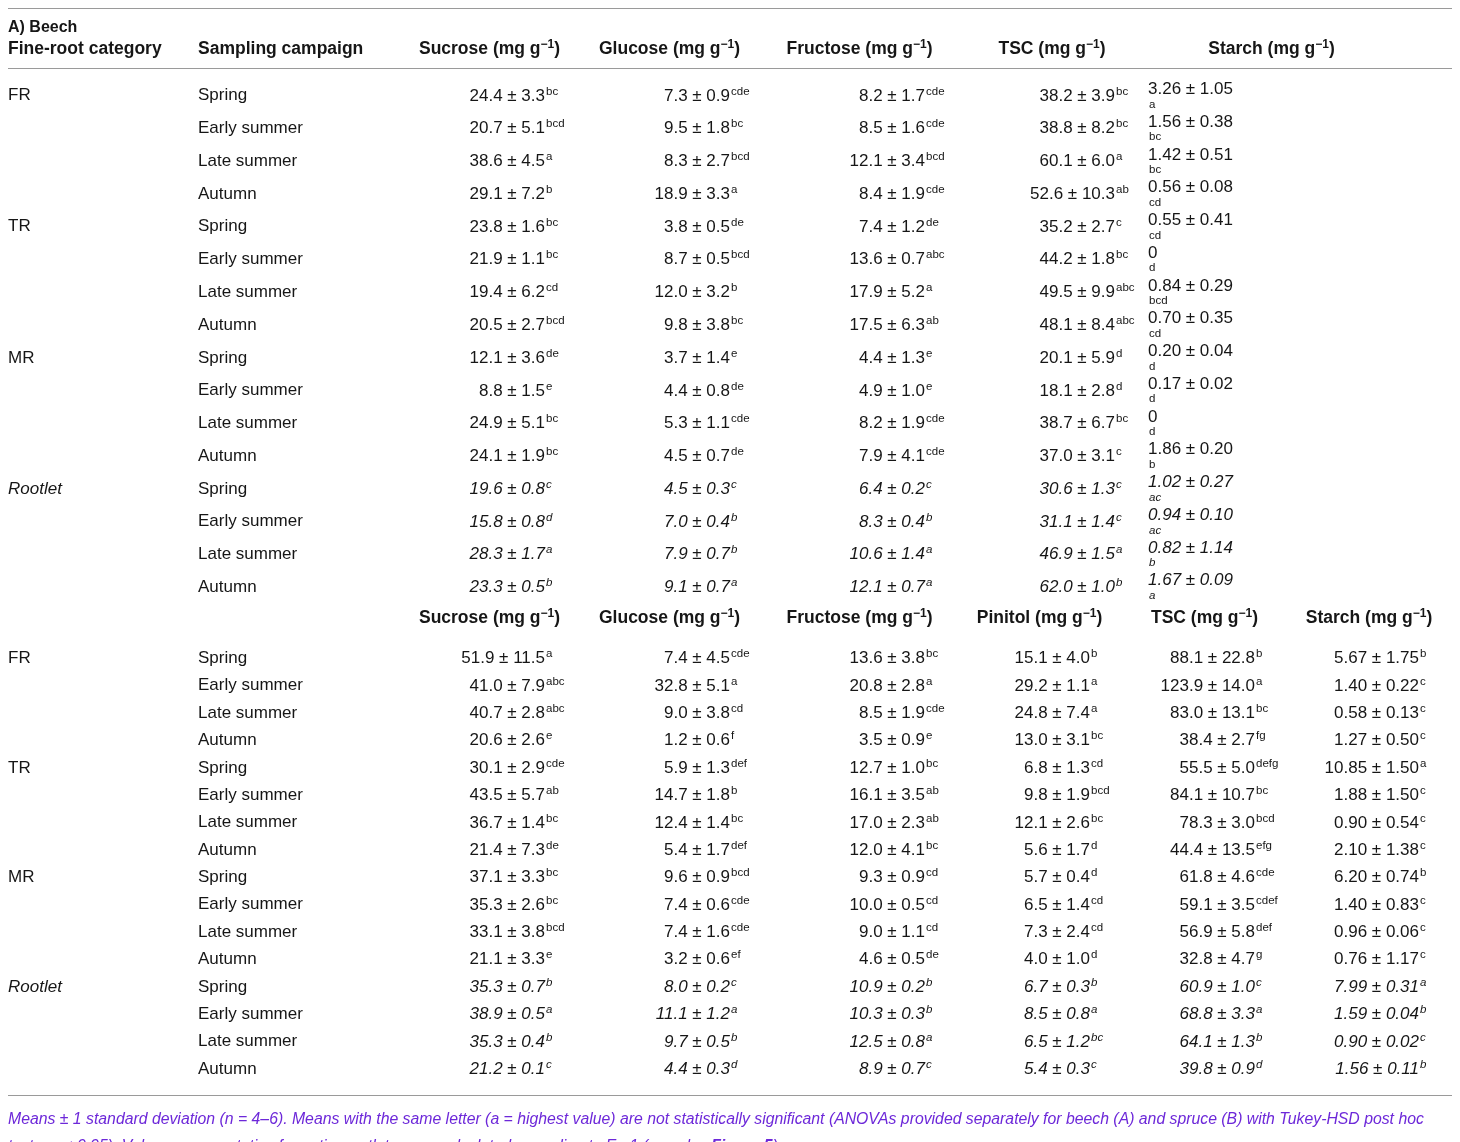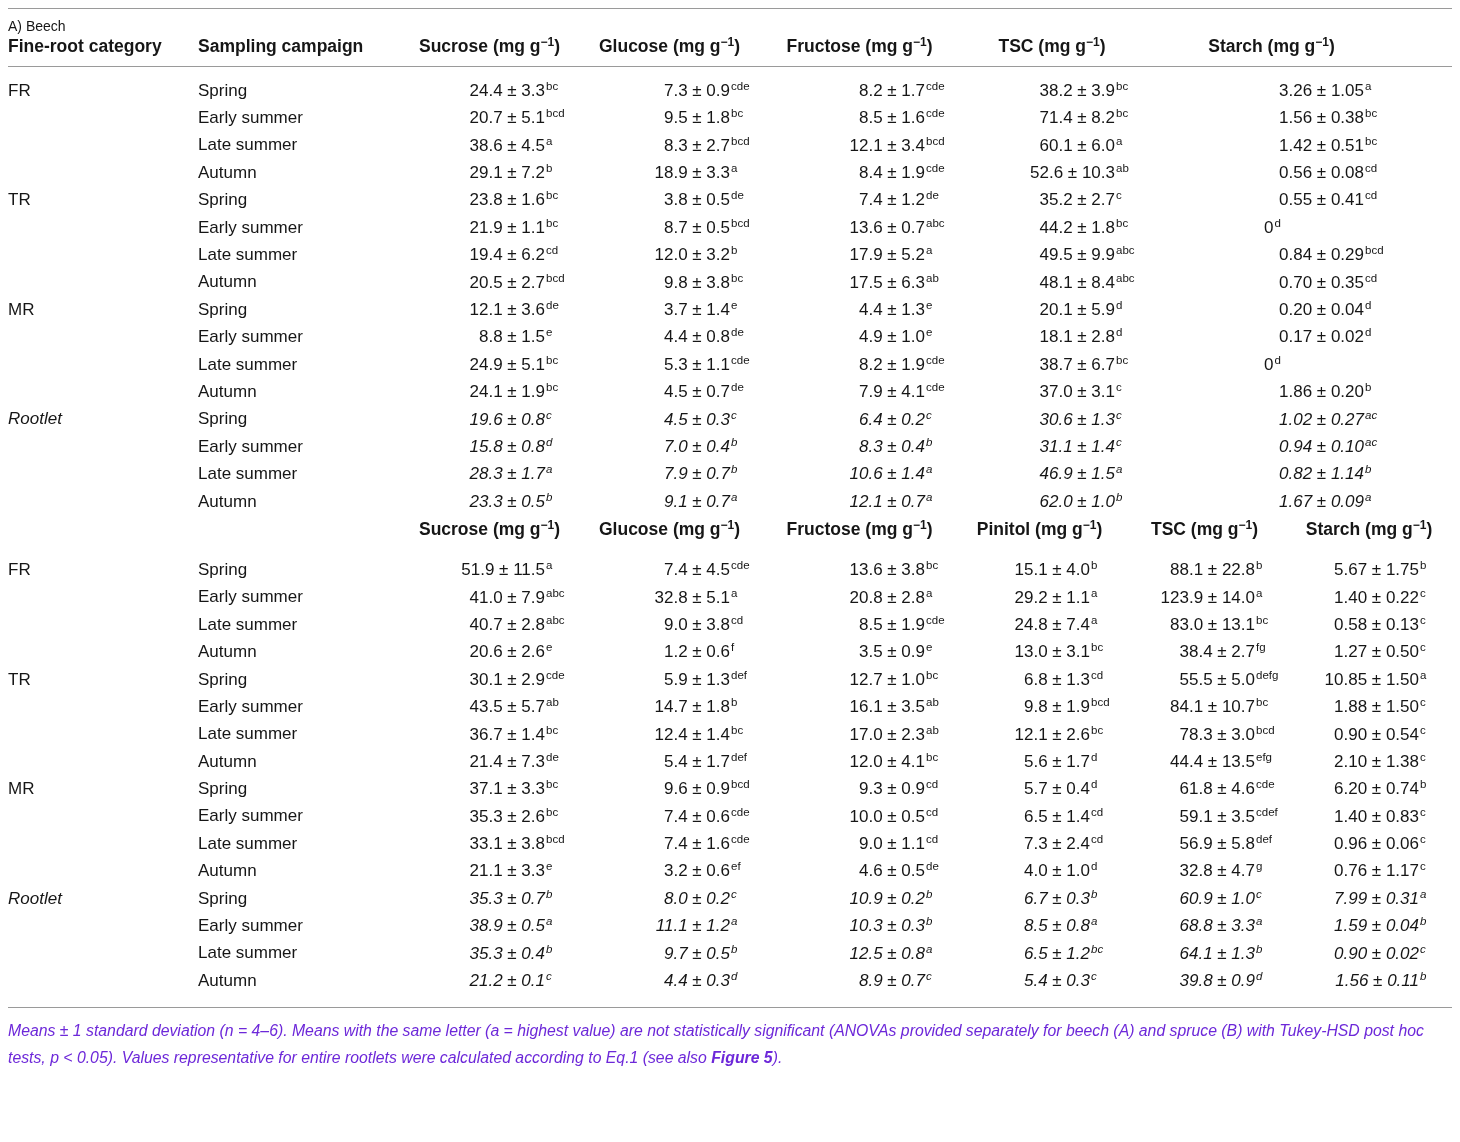--- a/index.html
+++ b/index.html
@@ -1,39 +1,39 @@
 <!DOCTYPE html>
 <html><head>
 <meta charset="utf-8">
 <style>
   html,body{margin:0;padding:0;background:#ffffff;color:#161616;
     font-family:"Liberation Sans","DejaVu Sans",sans-serif;}
   .page{width:1444px;padding:0 8px;}
   .rule-top{border-top:1.5px solid #9a9a9a;margin-top:8px;}
-  .section-title{font-weight:normal;font-size:14px;margin:9px 0 2px 0;}
+  .section-title{font-weight:bold;font-size:16px;margin:9px 0 2px 0;}
   .spruce-title{margin-top:10px;}
   table{border-collapse:collapse;table-layout:fixed;width:1444px;}
   th,td{padding:0;overflow:visible;white-space:nowrap;}
   thead th{font-weight:bold;font-size:17.5px;vertical-align:bottom;padding-bottom:9px;margin-top:19px;}
   table.beech thead th{border-bottom:1.5px solid #9a9a9a;}
   table.spruce thead th{padding-bottom:6px;padding-top:4px;}
   th.cat-h,th.season-h{text-align:left;}
   th.nut{text-align:center;padding-right:2px;}
   table.beech thead th:nth-child(7){padding-right:57px;}
   .hsup{font-size:12px;position:relative;top:-6px;font-weight:bold;}
   tbody td{height:27.4px;font-size:17px;vertical-align:middle;}
   tbody tr:first-child td{padding-top:10px;}
   td.cat,td.season{text-align:left;}
   td.it,td.cat.it{font-style:italic;}
   .fx{display:flex;justify-content:flex-end;align-items:flex-start;line-height:1.15;}
   .fx.ctr{justify-content:center;}
   .fx .v{text-align:right;}
   .supslot{width:32px;text-align:left;font-size:11.5px;position:relative;top:-1px;padding-left:1px;}
   .fx.ctr .supslot{width:auto;}
-  table.beech tbody td:nth-child(7) .fx{padding-right:55px;}
+  table.beech tbody td:nth-child(7) .fx{padding-right:55px;flex-direction:column;}
   .footnotes{border-top:1.5px solid #9a9a9a;margin-top:12px;padding-top:9px;
     font-style:italic;font-size:15.8px;line-height:1.72;color:#6d28d9;}
   .footnotes p{margin:0;white-space:normal;}
   .fig{font-weight:bold;}
 </style>
 </head>
 <body>
 
 <div class="page">
   <div class="rule-top"></div>
@@ -111,21 +111,21 @@
             </div>
           </td>
           <td class="numcell">
             <div class="fx">
               <span class="v">8.5 ± 1.6</span>
               <span class="supslot">cde</span>
             </div>
           </td>
           <td class="numcell">
             <div class="fx">
-              <span class="v">71.4 ± 8.2</span>
+              <span class="v">38.8 ± 8.2</span>
               <span class="supslot">bc</span>
             </div>
           </td>
           <td class="numcell">
             <div class="fx">
               <span class="v">1.56 ± 0.38</span>
               <span class="supslot">bc</span>
             </div>
           </td>
         </tr>

